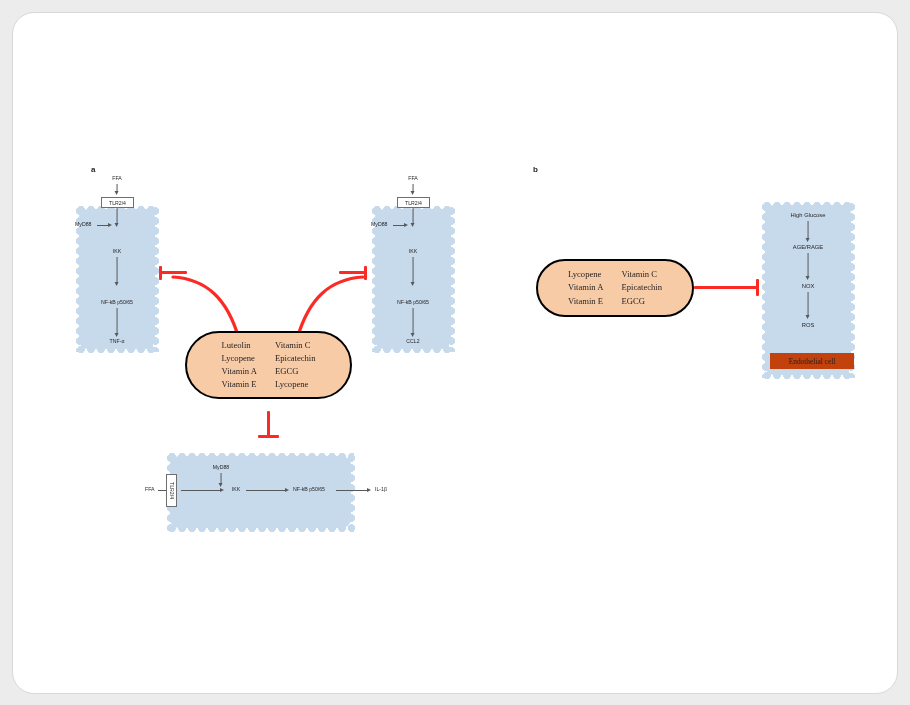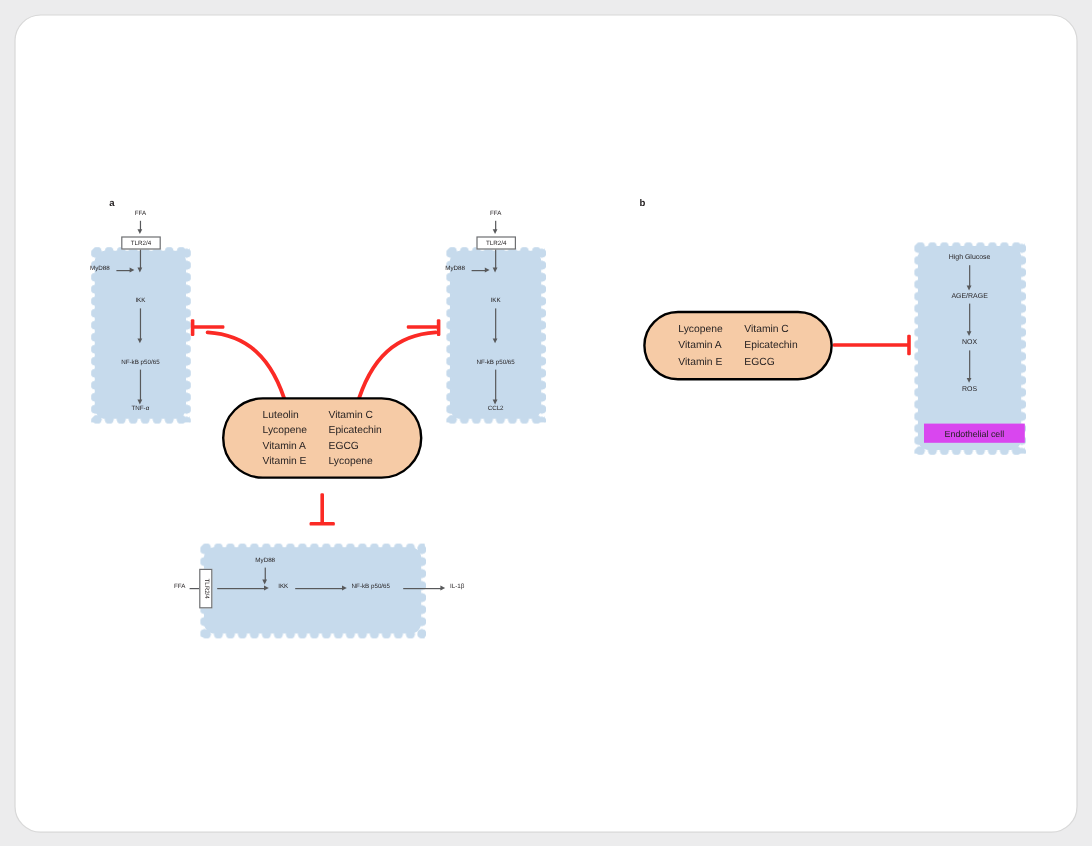--- a/index.html
+++ b/index.html
@@ -120,39 +120,41 @@
   .capsule{
     position:absolute;
     background:#f6cba6;
     border:2.6px solid #000000;
     border-radius:999px;
     box-sizing:border-box;
     display:flex;
     align-items:center;
     justify-content:center;
     z-index:5;
+    font-family:Liberation Serif, serif;
   }
   .capsule .cols{
     display:flex;
     gap:18px;
     font-size:8.6px;
     color:#231f20;
     line-height:1.52;
   }
   .capsule .col{display:flex;flex-direction:column;}
 
   
   .endo-label{
     position:absolute;
-    background:#d946ef;
+    background:#c2410c;
     color:#231f20;
     font-size:7.4px;
     display:flex;align-items:center;justify-content:center;
     z-index:4;
     white-space:nowrap;
+    font-family:Liberation Serif, serif;
   }
 
   
   .inhib-svg{position:absolute;overflow:visible;z-index:3;}
   .bar{
     position:absolute;
     background:#fb2a25;
     z-index:4;
   }
 </style>

